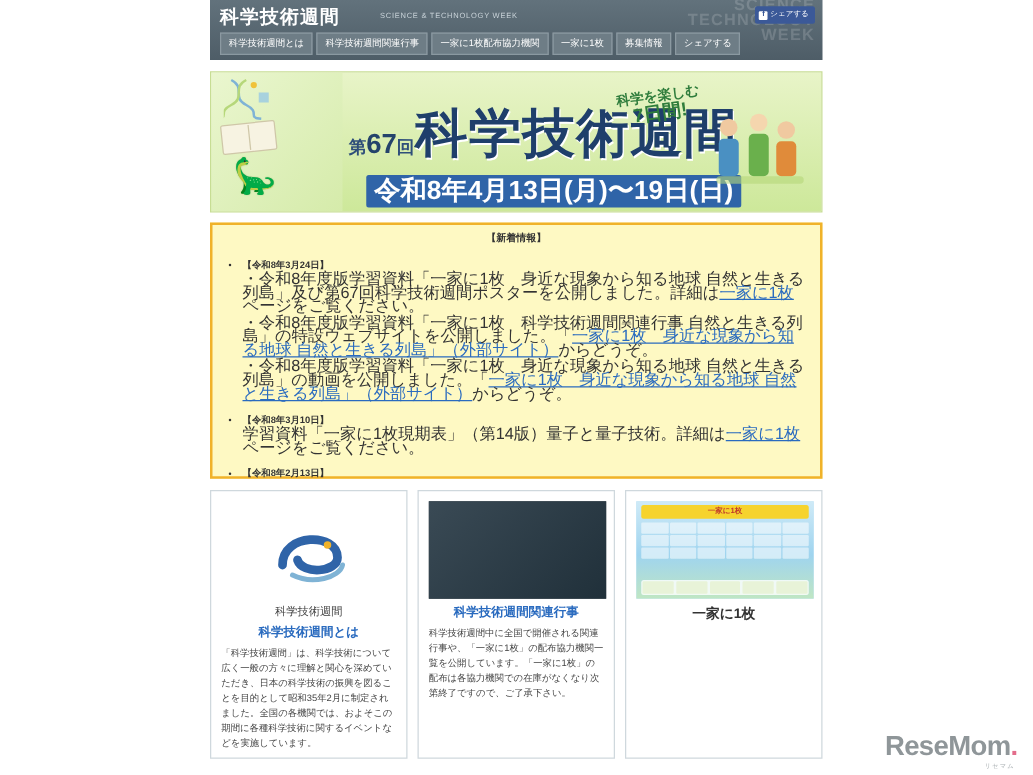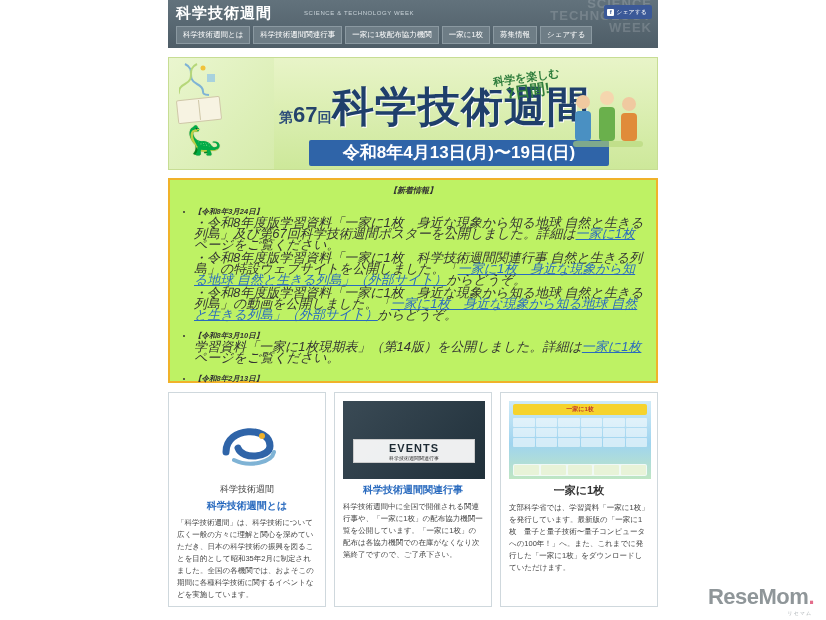--- a/index.html
+++ b/index.html
@@ -184,27 +184,27 @@
     top: 26px;
     font-size: 42px;
     font-weight: bold;
     color: #1f3f6b;
     letter-spacing: 1px;
     line-height: 46px;
     text-shadow: 1px 1px 0 #ffffff;
   }
   .banner-date {
     position: absolute;
-    left: 140px;
+    left: 124px;
     top: 82px;
     width: 300px;
     height: 26px;
     background: #2f64a8;
     color: #ffffff;
-    font-size: 17px;
+    font-size: 21px;
     font-weight: bold;
     line-height: 26px;
     text-align: center;
     border-radius: 2px;
   }
   .banner-catch {
     position: absolute;
     right: 96px;
     top: 12px;
     color: #2f7d3c;
@@ -226,25 +226,24 @@
     height: 84px;
   }
 
   
   .news {
     position: absolute;
     left: 168px;
     top: 178px;
     width: 490px;
     height: 205px;
-    background: #bef264;
+    background: #fef9c3;
     border: 2px solid #f0b22a;
     box-sizing: border-box;
     padding: 5px 10px;
-    font-style: italic;
   }
   .news-heading {
     text-align: center;
     font-size: 8px;
     font-weight: bold;
     color: #333;
     margin-bottom: 4px;
   }
   .news-list {
     margin: 0;
@@ -500,21 +499,21 @@
         <div class="news-sub">
           <span>・令和8年度版学習資料「一家に1枚　科学技術週間関連行事 自然と生きる列島」の特設ウェブサイトを公開しました。「</span><span class="lnk">一家に1枚　身近な現象から知る地球 自然と生きる列島</span><span class="lnk">」（外部サイト）</span>からどうぞ。
         </div>
         <div class="news-sub">
           <span>・令和8年度版学習資料「一家に1枚　身近な現象から知る地球 自然と生きる列島」の動画を公開しました。「</span><span class="lnk">一家に1枚　身近な現象から知る地球 自然と生きる列島」（外部サイト）</span><span>からどうぞ。</span>
         </div>
       </li>
       <li>
         <span>【令和8年3月10日】</span>
         <div class="news-sub">
-          <span>学習資料「一家に1枚現期表」（第14版）を公開しました。詳細は</span><span class="lnk">一家に1枚</span><span>ページをご覧ください。</span>
+          <span>学習資料「一家に1枚現期表」（第14版）量子と量子技術。詳細は</span><span class="lnk">一家に1枚</span><span>ページをご覧ください。</span>
         </div>
       </li>
       <li>
         <span>【令和8年2月13日】</span>
       </li>
     </ul>
   </div>
 
   <div class="cards">
 
@@ -527,24 +526,20 @@
         </svg>
       </div>
       <div class="card-kicker">科学技術週間</div>
       <div class="card-title">科学技術週間とは</div>
       <div class="card-body">「科学技術週間」は、科学技術について広く一般の方々に理解と関心を深めていただき、日本の科学技術の振興を図ることを目的として昭和35年2月に制定されました。全国の各機関では、およそこの期間に各種科学技術に関するイベントなどを実施しています。</div>
     </div>
 
     <div class="card">
       <div class="card-figure fig-events">
         <div class="lab"></div>
-        <div class="bar">
-          <div class="bar-txt">EVENTS</div>
-          <div class="bar-sub">科学技術週間関連行事</div>
-        </div>
       </div>
       <div class="card-title">科学技術週間関連行事</div>
       <div class="card-body">科学技術週間中に全国で開催される関連行事や、「一家に1枚」の配布協力機関一覧を公開しています。「一家に1枚」の配布は各協力機関での在庫がなくなり次第終了ですので、ご了承下さい。</div>
     </div>
 
     <div class="card">
       <div class="card-figure fig-poster">
         <div class="sky"></div>
         <div class="titlebar">一家に1枚</div>
         <div class="tiles">
@@ -569,21 +564,20 @@
         </div>
         <div class="strip">
           <span></span>
             <span></span>
             <span></span>
             <span></span>
             <span></span>
         </div>
       </div>
       <div class="card-title plain">一家に1枚</div>
-      <div class="card-body">文部科学省では、学習資料「一家に1枚」を発行しています。最新版の「一家に1枚　量子と量子技術〜量子コンピュータへの100年！」へ。また、これまでに発行した「一家に1枚」をダウンロードしていただけます。</div>
     </div>
 
   </div>
 
   <div class="resemom">
     <span>ReseMom</span><span class="dot">.</span>
   </div>
   <div class="resemom-sub">リセマム</div>
 
 </div>

